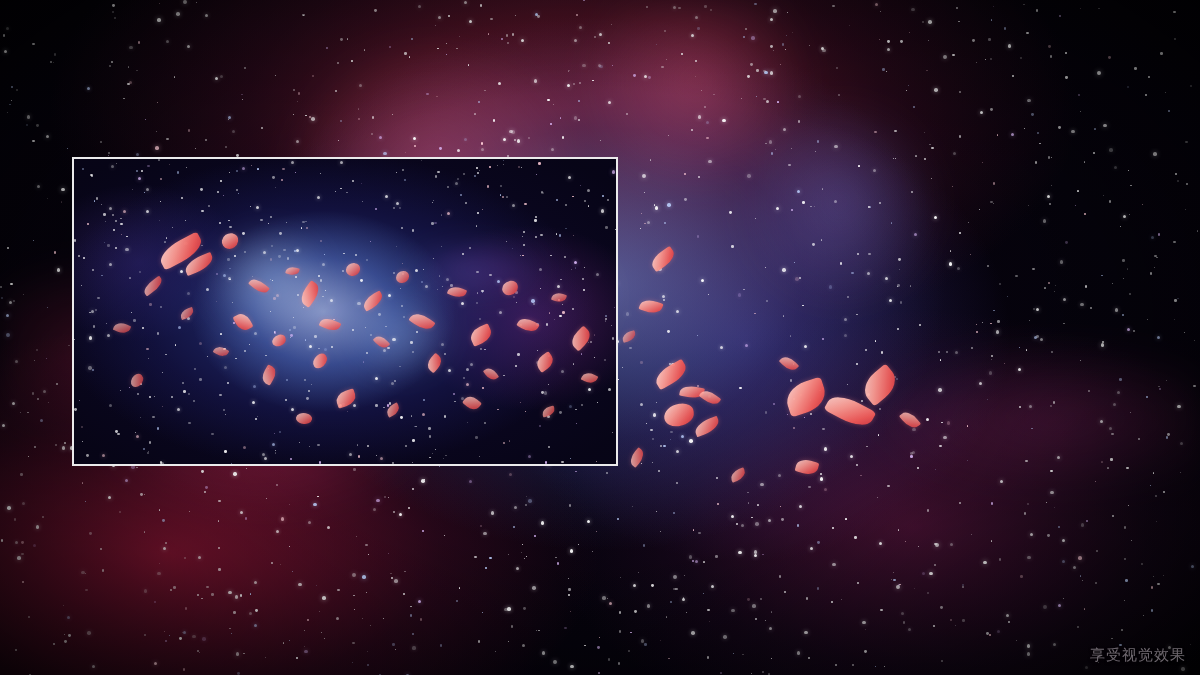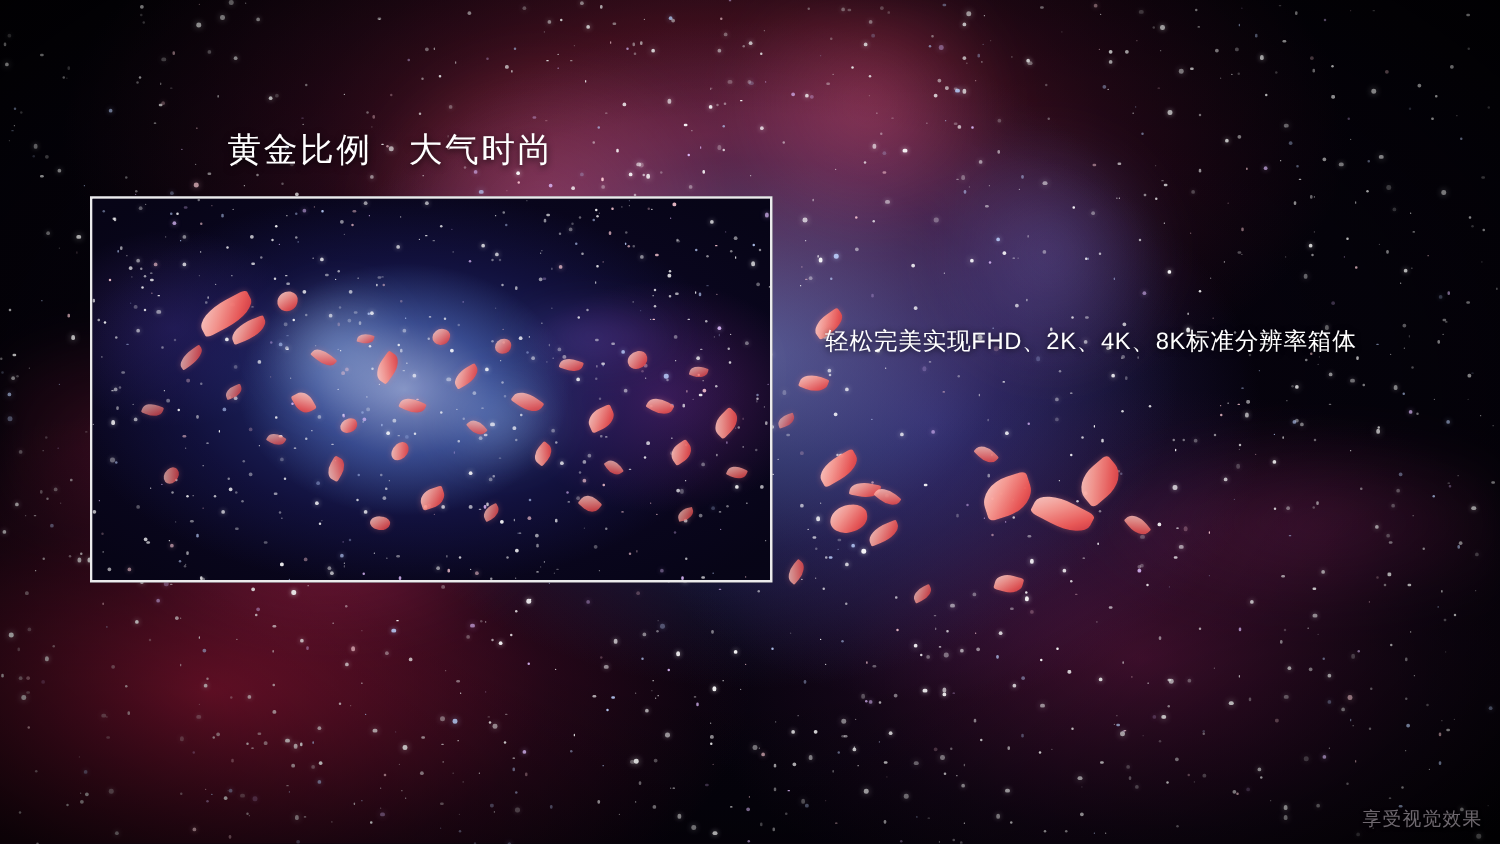--- a/index.html
+++ b/index.html
@@ -1552,21 +1552,20 @@
       <div class="petal " style="left:826px;top:400px;width:48px;height:22px;transform:rotate(28deg);opacity:0.96;"></div>
       <div class="petal " style="left:862px;top:372px;width:36px;height:26px;transform:rotate(-40deg);opacity:0.95;"></div>
       <div class="petal " style="left:796px;top:460px;width:22px;height:14px;transform:rotate(15deg);opacity:0.9;"></div>
       <div class="petal sliver" style="left:730px;top:470px;width:16px;height:10px;transform:rotate(-25deg);opacity:0.8;"></div>
       <div class="petal sliver" style="left:900px;top:414px;width:20px;height:12px;transform:rotate(50deg);opacity:0.85;"></div>
       <div class="petal sliver" style="left:628px;top:452px;width:18px;height:11px;transform:rotate(-50deg);opacity:0.82;"></div>
       <div class="petal sliver" style="left:598px;top:396px;width:16px;height:10px;transform:rotate(30deg);opacity:0.7;filter:blur(0.5px);"></div>
       <div class="petal sliver" style="left:622px;top:332px;width:14px;height:9px;transform:rotate(-18deg);opacity:0.72;"></div>
     </div>
 
-  <div id="headline">黄金比例　大气时尚</div>
 
   <div id="preview-frame">
     <div class="pv-layer pv-nebula"></div>
     <div class="pv-layer pv-wisps"></div>
     <div class="pv-layer" id="pv-stars">
         <div class="star" style="left:68.7px;top:288.6px;width:2.6px;height:2.6px;background:rgba(190,210,255,0.53);"></div>
         <div class="star" style="left:149.4px;top:188.7px;width:2.8px;height:2.8px;background:rgba(255,255,255,0.82);"></div>
         <div class="star" style="left:131.6px;top:128.9px;width:3.0px;height:3.0px;background:rgba(255,255,255,0.67);"></div>
         <div class="star" style="left:482.0px;top:74.4px;width:1.4px;height:1.4px;background:rgba(255,255,255,0.83);"></div>
         <div class="star" style="left:20.9px;top:149.7px;width:1.9px;height:1.9px;background:rgba(255,255,255,0.31);"></div>
@@ -2115,18 +2114,17 @@
         <div class="petal round" style="left:222px;top:254px;width:16px;height:11px;transform:rotate(12deg);opacity:0.84;"></div>
         <div class="petal sliver" style="left:312px;top:246px;width:14px;height:10px;transform:rotate(-28deg);opacity:0.8;"></div>
         <div class="petal " style="left:390px;top:238px;width:16px;height:12px;transform:rotate(40deg);opacity:0.82;"></div>
         <div class="petal sliver" style="left:468px;top:248px;width:13px;height:9px;transform:rotate(-15deg);opacity:0.76;"></div>
         <div class="petal sliver" style="left:40px;top:164px;width:16px;height:10px;transform:rotate(22deg);opacity:0.7;"></div>
         <div class="petal round" style="left:56px;top:216px;width:14px;height:11px;transform:rotate(-42deg);opacity:0.74;"></div>
       </div>
   </div>
 
   <div id="body-copy">
-    <div class="line">轻松完美实现FHD、2K、4K、8K标准分辨率箱体</div>
   </div>
 
   <div id="watermark">享受视觉效果</div>
 
 </div>
 
 </body></html>

